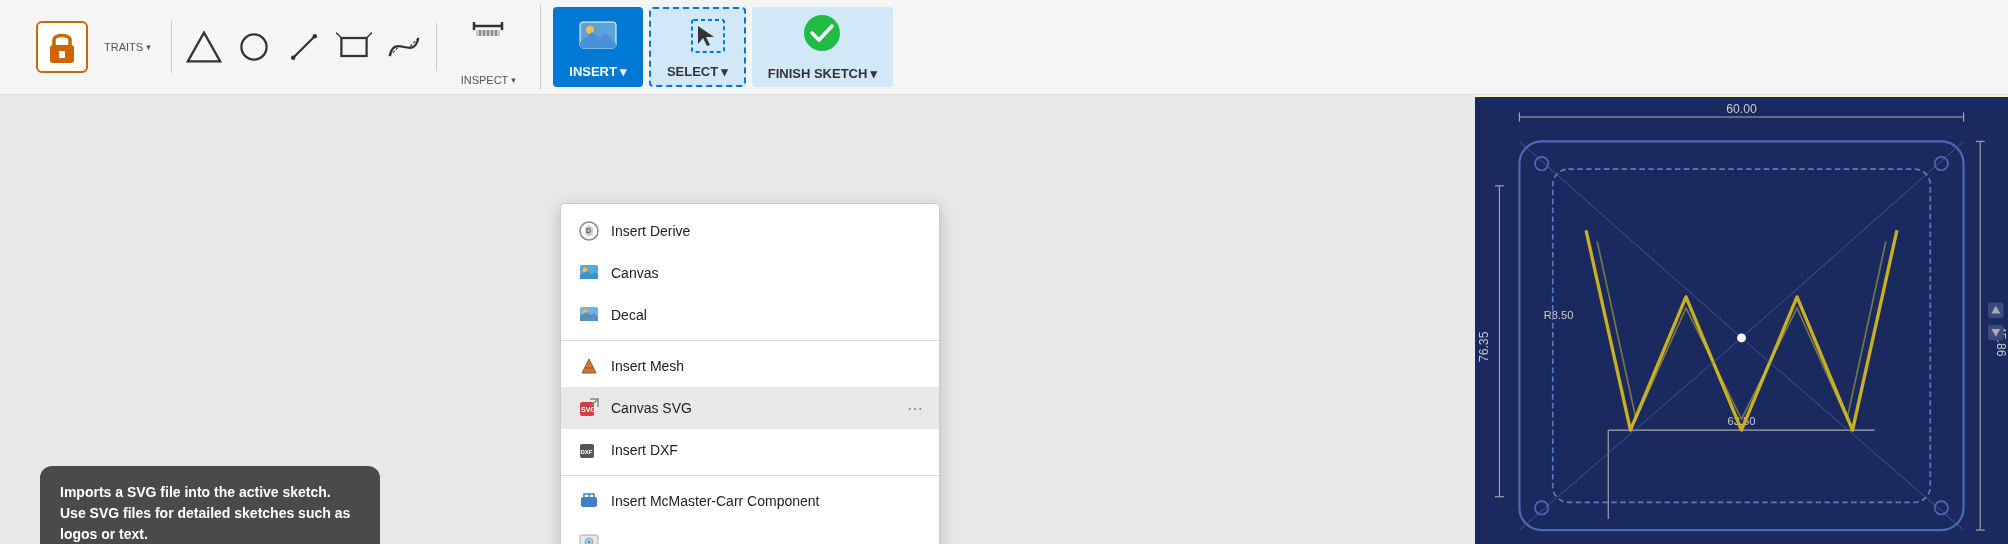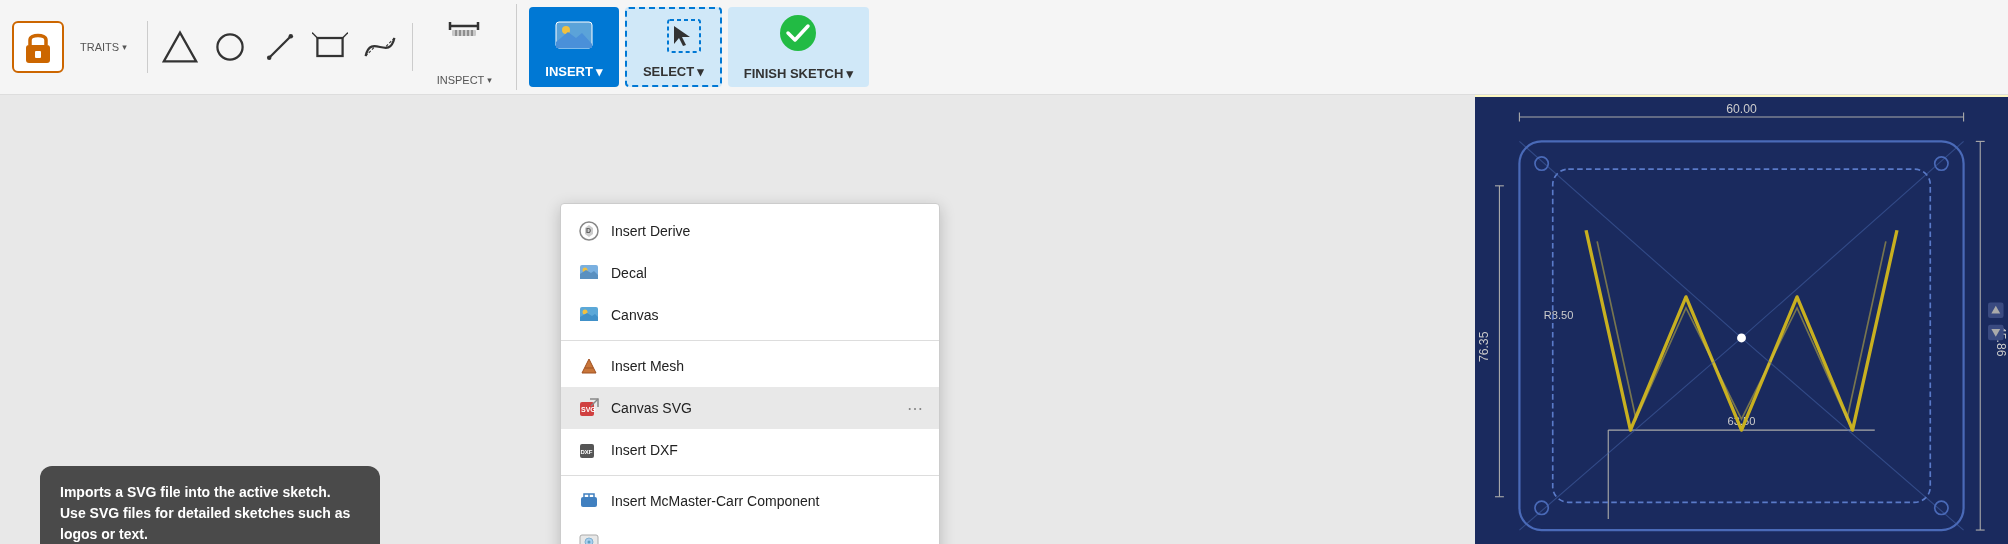--- a/index.html
+++ b/index.html
@@ -12,21 +12,21 @@
       display: flex;
       flex-direction: column;
     }
 
     
     .toolbar {
       display: flex;
       align-items: center;
       background: #f5f5f5;
       border-bottom: 1px solid #ddd;
-      padding: 4px 0;
+      padding: 4px 24px;
       height: 110px;
       position: relative;
       z-index: 100;
     }
 
     .tool-icon {
       display: flex;
       align-items: center;
       justify-content: center;
       width: 48px;
@@ -401,37 +401,37 @@
             <path d="M7 8 L11 5 L15 8 L15 14 L11 17 L7 14 Z" fill="#aaa" opacity="0.6"></path>
             <text x="8" y="13" font-size="7" fill="#555" font-weight="bold">D</text>
           </svg>
         </div>
         <span>Insert Derive</span>
       </div>
 
       <div class="menu-item">
         <div class="menu-icon">
           <svg width="22" height="22" viewBox="0 0 22 22">
+            <rect x="2" y="3" width="18" height="14" rx="2" fill="#5ba8d8"></rect>
+            <circle cx="7" cy="8" r="2.5" fill="#f0c040"></circle>
+            <path d="M2 13 L9 9 L14 12 L17 10 L20 13 L20 17 L2 17 Z" fill="#4090c8"></path>
+          </svg>
+        </div>
+        <span>Canvas</span>
+      </div>
+
+      <div class="menu-item">
+        <div class="menu-icon">
+          <svg width="22" height="22" viewBox="0 0 22 22">
             <rect x="2" y="3" width="18" height="14" rx="2" fill="#7ab0e0"></rect>
             <circle cx="7" cy="8" r="2.5" fill="#f0c040"></circle>
             <path d="M2 12 L8 8 L13 11 L16 9 L20 13 L20 17 L2 17 Z" fill="#5a90c0"></path>
           </svg>
         </div>
         <span>Decal</span>
-      </div>
-
-      <div class="menu-item">
-        <div class="menu-icon">
-          <svg width="22" height="22" viewBox="0 0 22 22">
-            <rect x="2" y="3" width="18" height="14" rx="2" fill="#5ba8d8"></rect>
-            <circle cx="7" cy="8" r="2.5" fill="#f0c040"></circle>
-            <path d="M2 13 L9 9 L14 12 L17 10 L20 13 L20 17 L2 17 Z" fill="#4090c8"></path>
-          </svg>
-        </div>
-        <span>Canvas</span>
       </div>
 
       <hr class="menu-separator">
 
       <div class="menu-item">
         <div class="menu-icon">
           <svg width="22" height="22" viewBox="0 0 22 22">
             <path d="M4 18 L11 4 L18 18 Z" fill="#c8763a" stroke="#a05020" stroke-width="1"></path>
             <path d="M7 13 L15 13" stroke="#a05020" stroke-width="1"></path>
           </svg>

